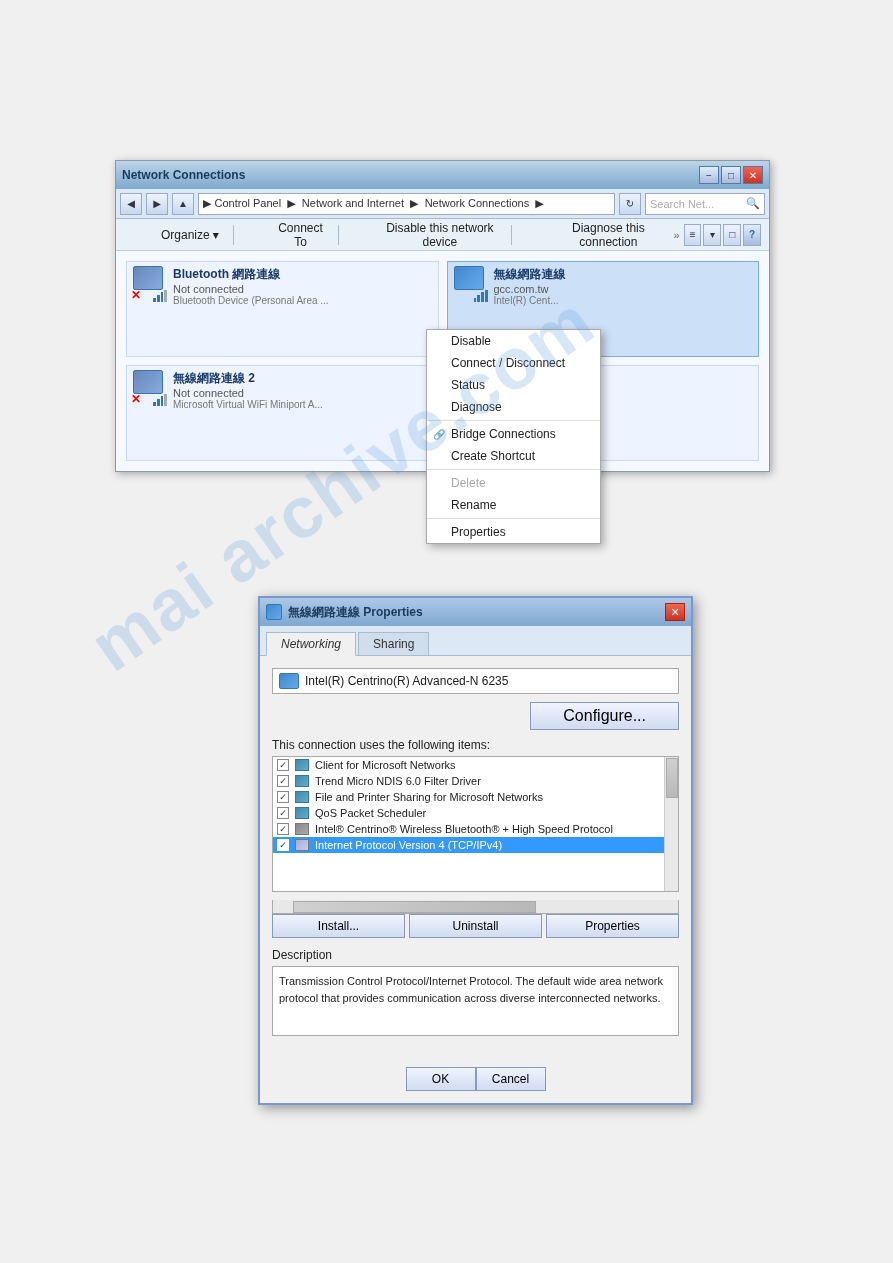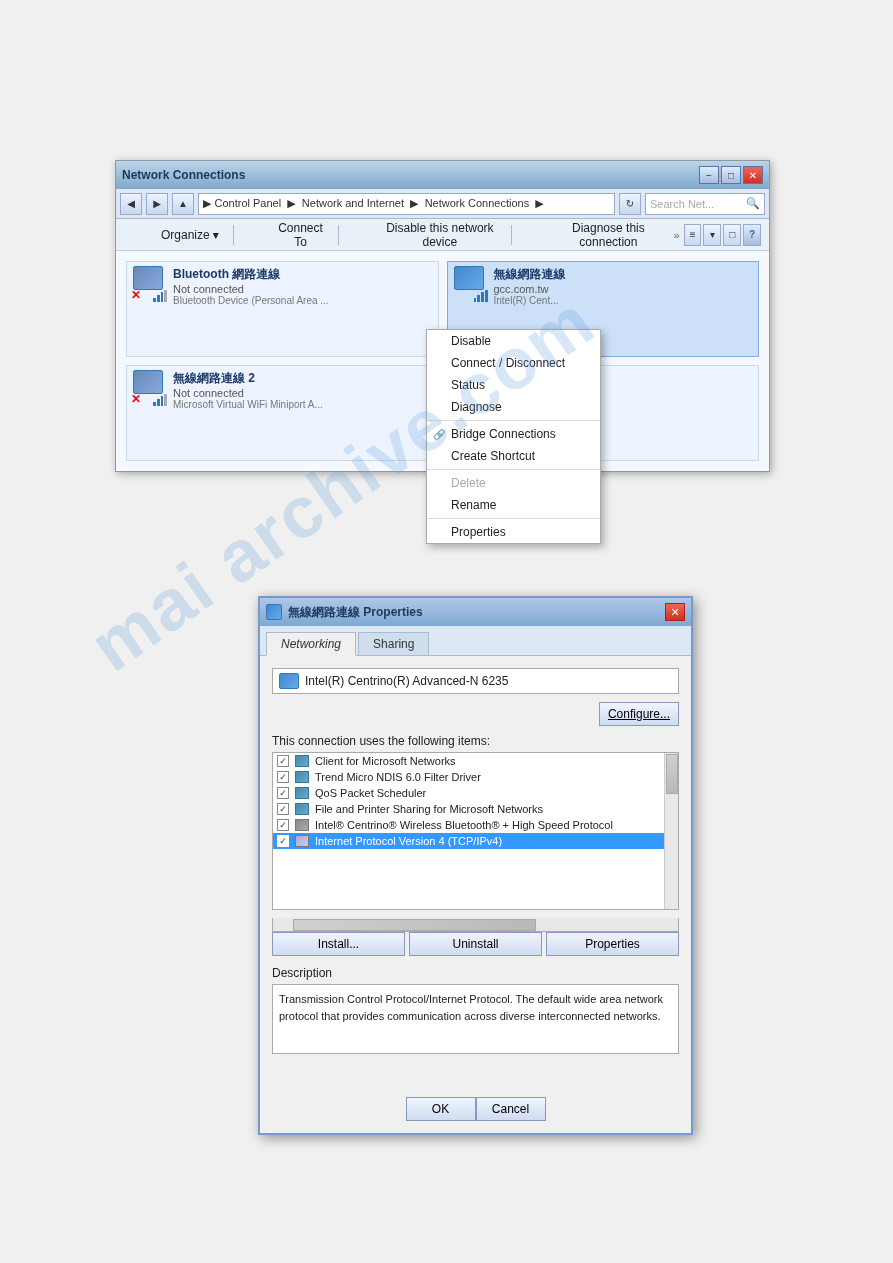--- a/index.html
+++ b/index.html
@@ -356,43 +356,42 @@
       border-radius: 2px;
     }
     .adapter-name {
       font-size: 12px;
       color: #222;
     }
 
     .configure-btn {
       display: block;
       margin-left: auto;
-      padding: 4px 8px;
+      padding: 4px 32px;
       background: linear-gradient(to bottom, #f0f4ff, #d0dcf0);
       border: 1px solid #8899bb;
-      font-size: 12px;
+      font-size: 16px;
       cursor: pointer;
       margin-bottom: 8px;
-      text-decoration: underline;
     }
 
     .uses-label {
       font-size: 12px;
       color: #222;
       margin-bottom: 4px;
     }
 
     .items-list-container {
       border: 1px solid #aaa;
       background: white;
       margin-bottom: 8px;
       position: relative;
     }
     .items-list {
-      height: 156px;
+      height: 134px;
       overflow: hidden;
     }
     .list-item-row {
       display: flex;
       align-items: center;
       gap: 6px;
       padding: 2px 4px;
       font-size: 11px;
       color: #222;
     }
@@ -475,21 +474,21 @@
       cursor: pointer;
     }
 
     .description-box {
       border: 1px solid #aaa;
       background: white;
       padding: 6px;
       font-size: 11px;
       color: #222;
       line-height: 1.5;
-      margin-bottom: 23px;
+      margin-bottom: 11px;
       min-height: 70px;
     }
     .description-label {
       font-size: 12px;
       color: #222;
       margin-bottom: 4px;
     }
 
     .dialog-footer {
       display: flex;
@@ -689,26 +688,26 @@
           <span>Client for Microsoft Networks</span>
         </div>
         <div class="list-item-row">
           <div class="list-checkbox checked"></div>
           <div class="list-item-icon"></div>
           <span>Trend Micro NDIS 6.0 Filter Driver</span>
         </div>
         <div class="list-item-row">
           <div class="list-checkbox checked"></div>
           <div class="list-item-icon"></div>
-          <span>QoS Packet Scheduler</span>
+          <span>File and Printer Sharing for Microsoft Networks</span>
         </div>
         <div class="list-item-row">
           <div class="list-checkbox checked"></div>
           <div class="list-item-icon"></div>
-          <span>File and Printer Sharing for Microsoft Networks</span>
+          <span>QoS Packet Scheduler</span>
         </div>
         <div class="list-item-row">
           <div class="list-checkbox checked"></div>
           <div class="list-item-icon arrow-icon"></div>
           <span>Intel® Centrino® Wireless Bluetooth® + High Speed Protocol</span>
         </div>
         <div class="list-item-row selected">
           <div class="list-checkbox checked" style="border-color:#fff;"></div>
           <div class="list-item-icon arrow-icon" style="background: linear-gradient(135deg, #aaaacc, #ccccee);"></div>
           <span>Internet Protocol Version 4 (TCP/IPv4)</span>

